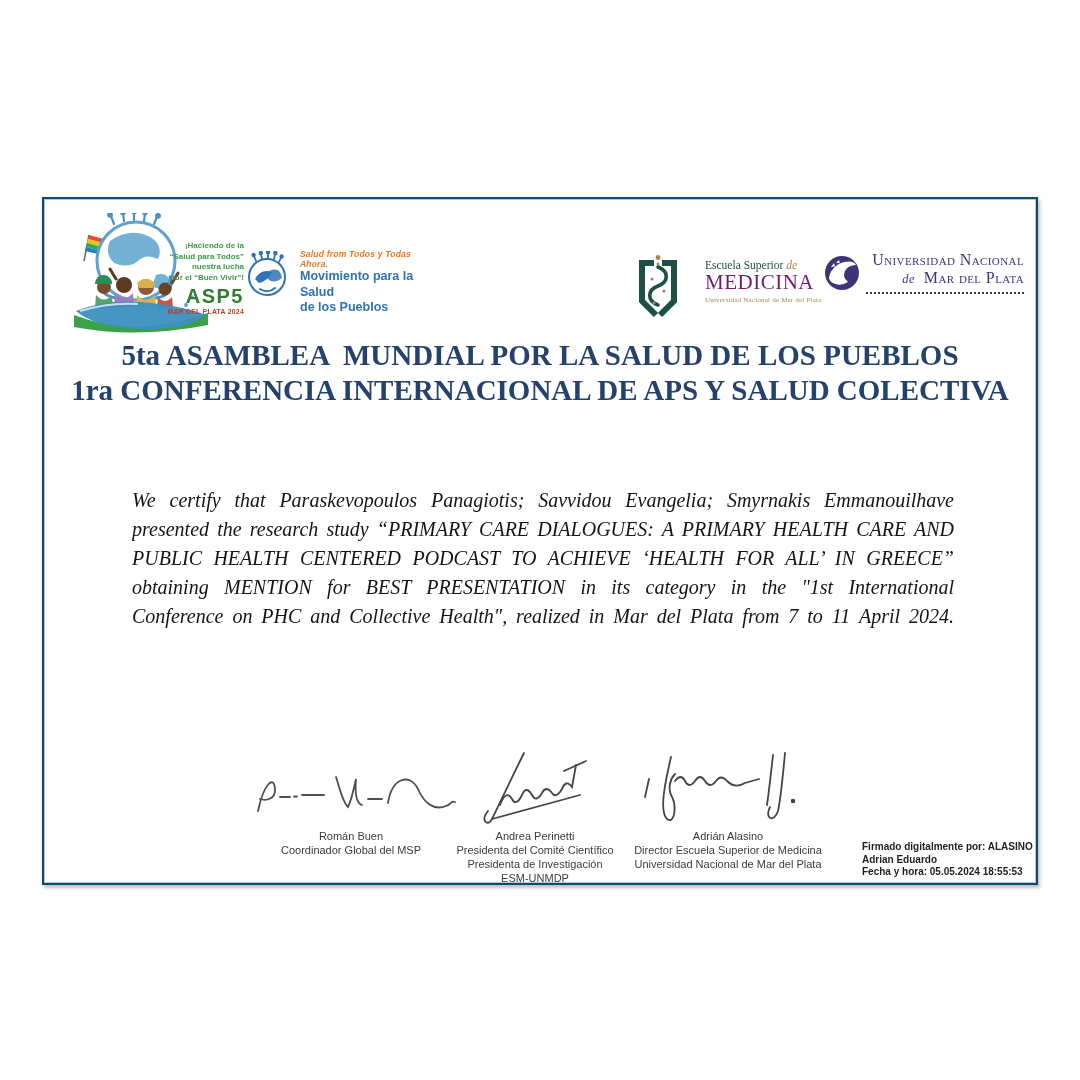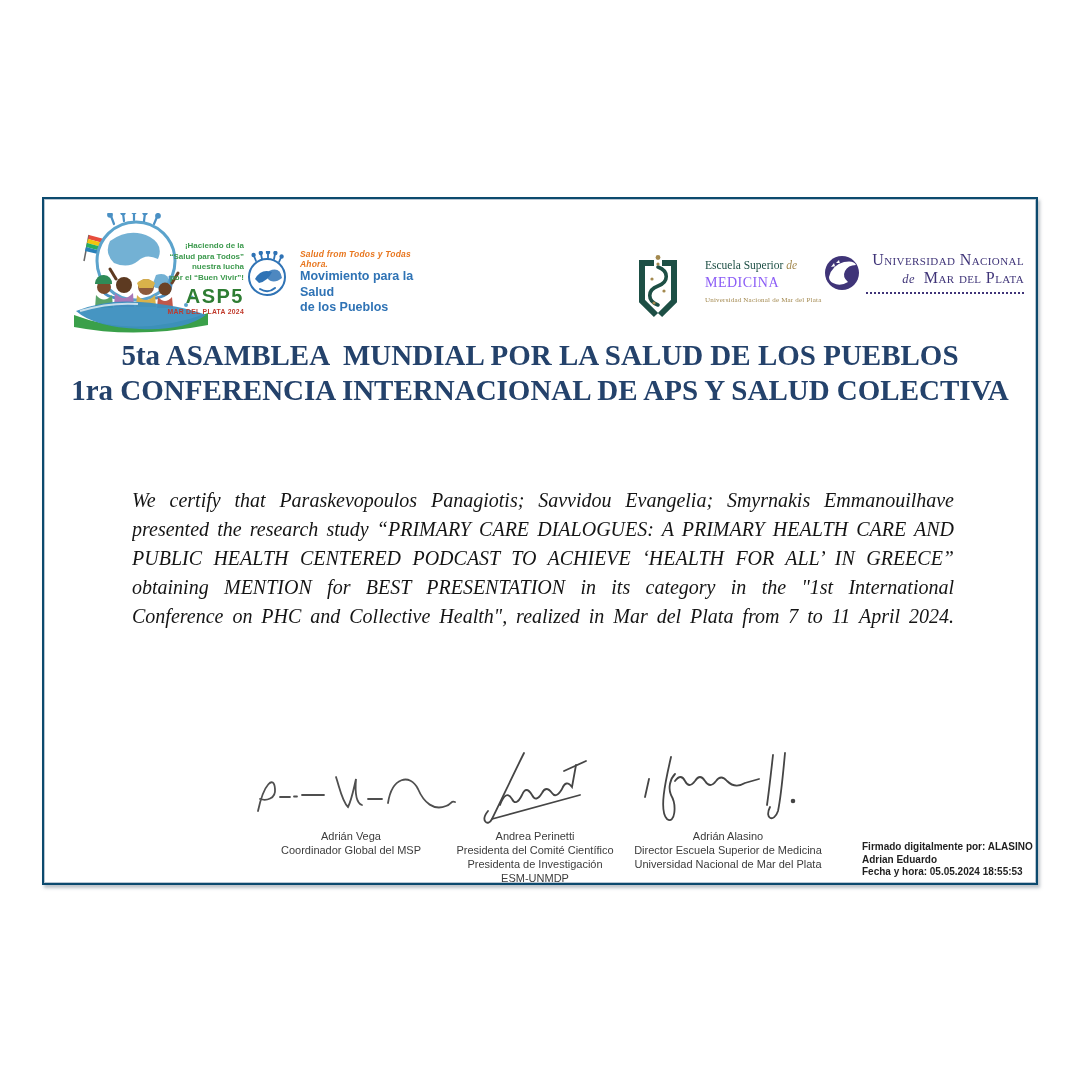--- a/index.html
+++ b/index.html
@@ -18,21 +18,21 @@
 
   .logo-msp{position:absolute;left:198px;top:48px;width:195px;height:70px;}
   .msp-text{position:absolute;left:58px;top:2px;}
   .msp-script{font-size:8.5px;font-style:italic;font-weight:700;color:#e8761e;letter-spacing:.2px;}
   .msp-name{font-size:12.5px;font-weight:700;color:#2f73b5;line-height:15.5px;}
 
   .logo-med{position:absolute;left:592px;top:40px;width:200px;height:78px;margin-top:12px;}
   .med-text{position:absolute;left:69px;top:8px;font-family:"Liberation Serif",serif;}
   .med-line1{font-size:11.5px;color:#1d4f45;}
   .med-de{font-style:italic;color:#a3894f;}
-  .med-name{font-size:14px;color:#8b5cf6;letter-spacing:.5px;line-height:23px;}
+  .med-name{font-size:21px;color:#701a75;letter-spacing:.5px;line-height:23px;}
   .med-sub{font-size:7px;color:#a3894f;margin-top:2px;letter-spacing:.2px;}
 
   .logo-unmdp{position:absolute;left:780px;top:50px;width:216px;height:62px;text-align:right;}
   .unmdp-text{position:absolute;left:42px;top:2px;font-family:"Liberation Serif",serif;}
   .unmdp-line{font-variant:small-caps;font-size:16px;color:#3f3478;line-height:18px;letter-spacing:.4px;}
   .unmdp-de{font-variant:normal;font-style:italic;font-size:12.5px;}
   .unmdp-dots{margin-top:4px;width:158px;border-top:2px dotted #3f3478;height:0;}
 
   
   .title{position:absolute;left:0;right:0;text-align:center;font-family:"Liberation Serif",serif;
@@ -197,21 +197,21 @@
     <div class="sig sig-1">
       <svg width="214" height="80" viewBox="0 0 214 80">
         <g stroke="#4f4f4f" stroke-width="1.8" fill="none" stroke-linecap="round">
           <path d="M14,62 C20,34 30,26 31,40 C32,50 22,52 16,50"></path>
           <path d="M36,48 h10 M50,47.5 h3 M58,46 h22"></path>
           <path d="M92,28 C96,40 98,52 104,58 C108,50 110,38 112,30 C111,42 112,54 118,56"></path>
           <path d="M124,50 h14"></path>
           <path d="M144,54 C148,28 166,24 174,40 C180,54 190,62 202,57 C208,55 207,51 211,53"></path>
         </g>
       </svg>
-      <div class="sig-name">Adrián Vega</div>
+      <div class="sig-name">Román Buen</div>
       <div class="sig-title">Coordinador Global del MSP</div>
     </div>
 
     <div class="sig sig-2">
       <svg width="150" height="80" viewBox="0 0 150 80">
         <g stroke="#454545" stroke-width="1.8" fill="none" stroke-linecap="round">
           <path d="M64,4 C52,28 40,54 32,70 C28,78 20,72 28,62"></path>
           <path d="M40,56 Q46,40 52,50 Q56,58 62,46 Q66,36 72,46 Q76,54 82,44 Q86,36 92,44 Q96,50 102,40 Q106,30 112,38 L116,16"></path>
           <path d="M104,22 L126,12"></path>
           <path d="M32,70 L120,46"></path>

